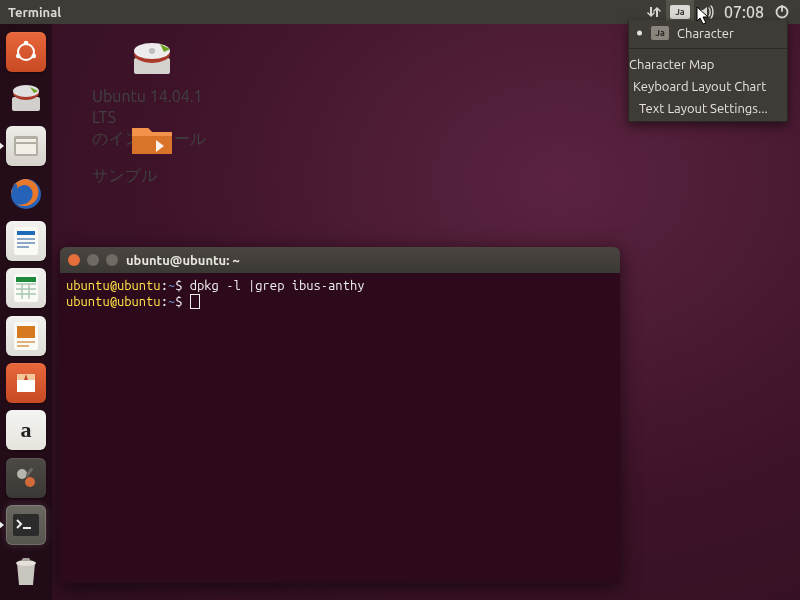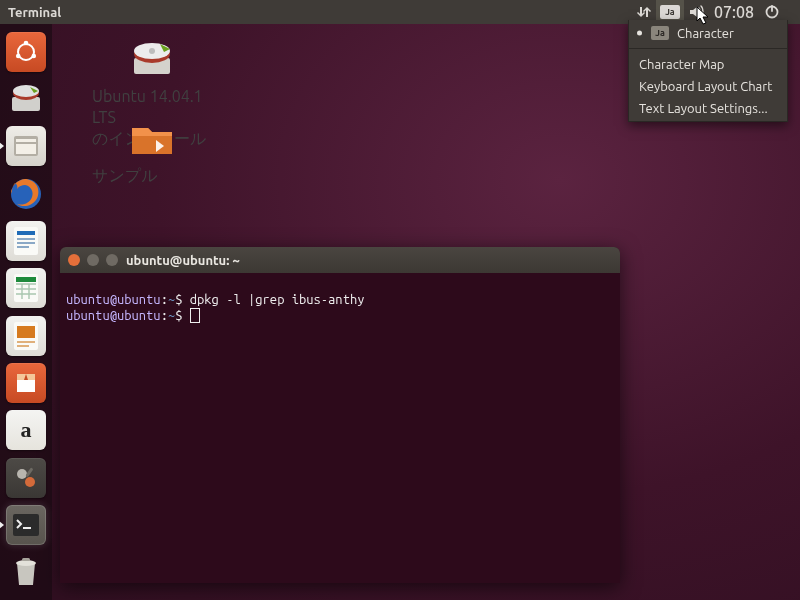--- a/index.html
+++ b/index.html
@@ -9,21 +9,21 @@
     position: relative;
     color: #e6e6e6;
     font-size: 13px;
   }
 
   
   .top-panel {
     position: absolute; top: 0; left: 0; right: 0; height: 24px;
     background: #3f3b37;
     display: flex; align-items: center;
-    padding: 0 16px 0 8px;
+    padding: 0 6px 0 8px;
     color: #dcd9d5;
     font-weight: 500;
     z-index: 50;
   }
   .top-panel .title { font-size: 13px; font-weight: 600; }
   .top-panel .spacer { flex: 1; }
   .indicator {
     display: inline-flex; align-items: center; justify-content: center;
     width: 24px; height: 24px; cursor: pointer;
   }
@@ -69,37 +69,36 @@
   .di-folder  { top: 90px; left: 40px; font-family: Liberation Serif, serif; }
 
   
   .window {
     position: absolute; left: 60px; top: 247px; width: 560px; height: 336px;
     background: #2d0a1b;
     border-radius: 6px 6px 0 0;
     box-shadow: 0 4px 20px rgba(0,0,0,0.6);
     display:flex; flex-direction:column; overflow:hidden;
     z-index: 30;
-    gap: 14px;
   }
   .titlebar {
     height: 26px; background: linear-gradient(#4a4540,#3c3833);
     display:flex; align-items:center; padding:0 8px; gap:8px;
     color:#e9e6e0; font-size:13px; font-weight:600;
   }
   .win-btns { display:flex; gap:7px; }
   .win-btn { width:12px; height:12px; border-radius:50%; }
   .wb-close{background:#e46f3a;} .wb-min{background:#6f6a63;} .wb-max{background:#6f6a63;}
   .term-body {
     flex:1; background:#2d0a1b; padding:4px 6px;
     font-family: "Ubuntu Mono","DejaVu Sans Mono",monospace;
     font-size: 13px; line-height: 1.25;
     color:#eee; white-space:pre;
   }
-  .prompt-user{color:#c4b5fd;} .prompt-d{color:#eee;} .prompt-path{color:#729fcf;}
+  .prompt-user{color:#fde047;} .prompt-d{color:#eee;} .prompt-path{color:#729fcf;}
   .cursor{display:inline-block;width:8px;height:13px;outline:1px solid #eee;margin-left:1px;vertical-align:-2px;}
 
   
   .im-menu {
     position: absolute; top: 20px; right: 12px; width: 160px;
     background: #3f3b37; border: 1px solid #2a2724; border-top:none;
     z-index: 60; padding: 2px 0;
     box-shadow: 0 4px 10px rgba(0,0,0,0.5);
     font-size: 13px; color:#e6e3de;
   }
@@ -150,24 +149,24 @@
       </svg>
   </span>
 </div>
 
 <div class="im-menu">
   <div class="im-item selected">
     <span class="im-badge">Ja</span>
     <span>Character</span>
   </div>
   <div class="im-divider"></div>
-  <div class="im-item" style="padding-left:10px">
+  <div class="im-item" style="padding-left:0">
     <span>Character Map</span>
   </div>
-  <div class="im-item" style="padding-left:10px">
+  <div class="im-item" style="padding-left:4px">
     <span>Keyboard Layout Chart</span>
   </div>
   <div class="im-item" style="padding-left:10px">
     <span>Text Layout Settings...</span>
   </div>
 </div>
 
 <div class="launcher">
   <div class="launch-item">
       <div class="tile" style="background:linear-gradient(#e9673c,#c74a23)">

